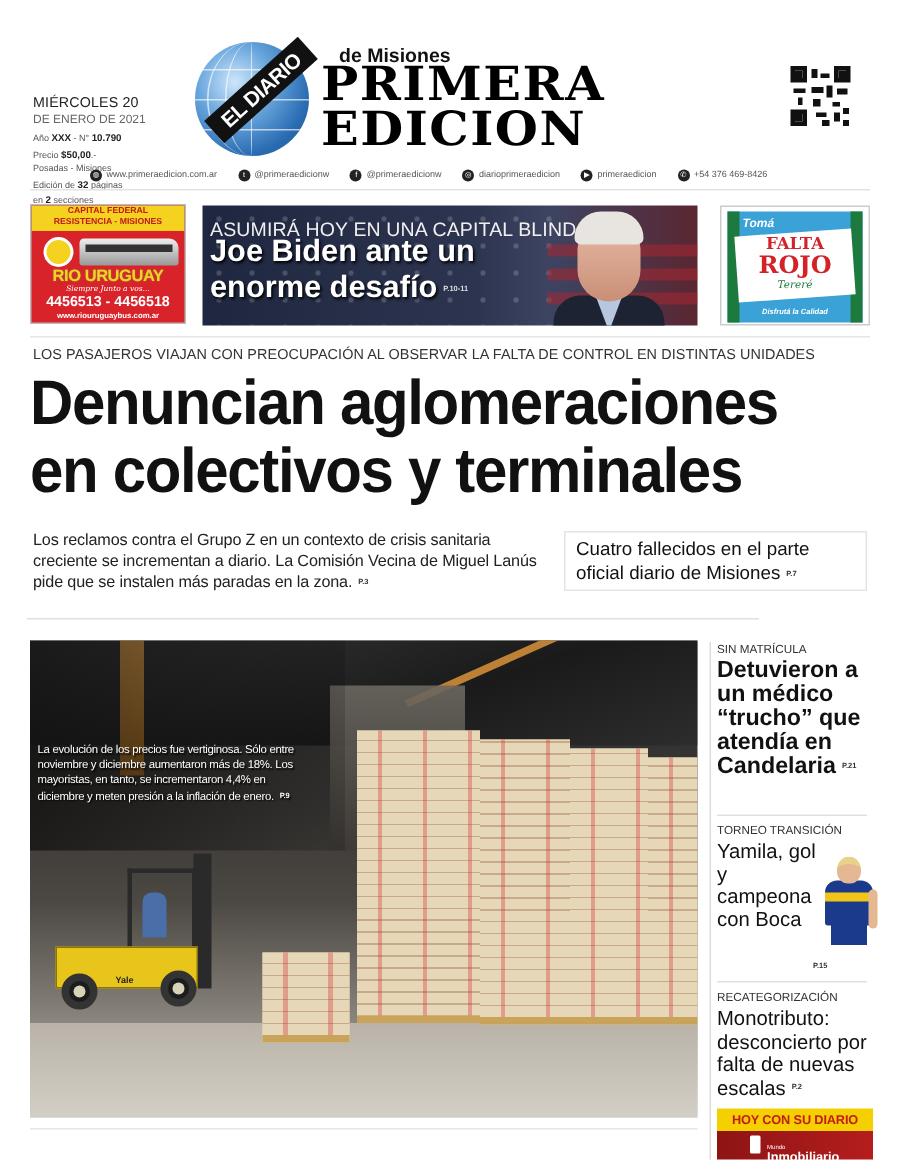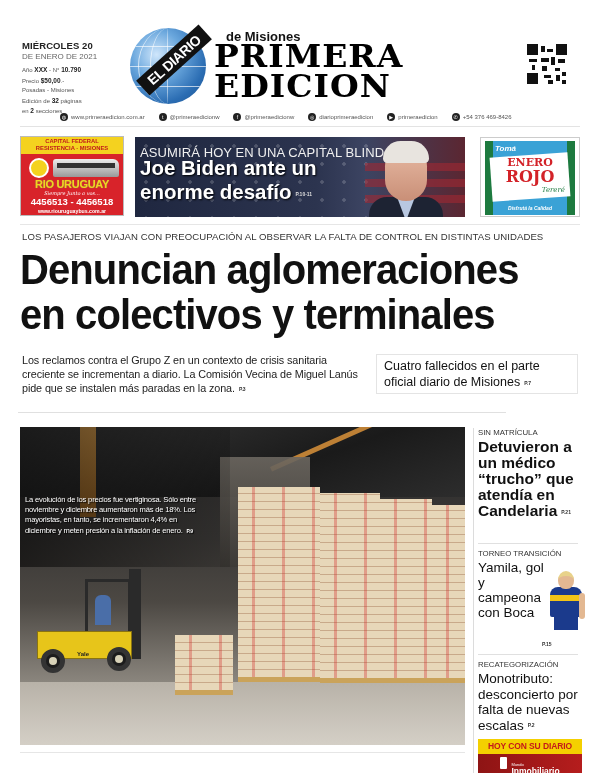--- a/index.html
+++ b/index.html
@@ -1,21 +1,21 @@
 <!DOCTYPE html>
 <html><head>
 <meta charset="utf-8">
 <style>
   * { box-sizing: border-box; margin: 0; padding: 0; }
   html, body { width: 600px; height: 784px; background: #ffffff; overflow: hidden; }
   body { font-family: "Liberation Sans", sans-serif; color: #111; position: relative; }
 
   
   .edition-info { position: absolute; left: 22px; top: 40px; width: 100px; }
-  .edition-info .day { font-weight: bold; font-size: 9.5px; color: #222; letter-spacing: 0.1px; }
+  .edition-info .day { font-weight: normal; font-size: 9.5px; color: #222; letter-spacing: 0.1px; margin-top: 23px; }
   .edition-info .date { font-size: 8px; color: #666; margin-top: 1px; }
   .edition-info .meta { font-size: 6px; color: #555; line-height: 9.5px; margin-top: 4px; }
   .edition-info .meta b { color: #222; font-size: 6.5px; }
 
   .logo { position: absolute; left: 128px; top: 26px; width: 350px; height: 80px; }
   .globe { position: absolute; left: 2px; top: 2px; width: 76px; height: 76px; border-radius: 50%;
            background: radial-gradient(circle at 35% 35%, #cfe6fb 0%, #6aa7dd 35%, #2b6db3 70%, #1a4f8a 100%);
            overflow: hidden; }
   .globe .lat { position: absolute; left: 0; right: 0; height: 1px; background: rgba(255,255,255,0.65); }
   .globe .lon { position: absolute; top: 0; bottom: 0; border-left: 1px solid rgba(255,255,255,0.65); border-radius: 50%; }
@@ -64,21 +64,21 @@
   .promo-biden .face .shirt { position: absolute; left: 22px; top: 56px; width: 18px; height: 24px; background: #b8c7e0; clip-path: polygon(0 0,100% 0,50% 100%); }
 
   .ad-right { position: absolute; left: 480px; top: 137px; width: 100px; height: 80px; background: #fff; border: 1px solid #ccc; overflow: hidden; }
   .ad-right .blue { position: absolute; left: 4px; top: 3px; width: 90px; height: 74px; background: #3aa2d6; }
   .ad-right .green-l { position: absolute; left: 4px; top: 3px; width: 8px; height: 74px; background: #1d7a3f; }
   .ad-right .green-r { position: absolute; left: 86px; top: 3px; width: 8px; height: 74px; background: #1d7a3f; }
   .ad-right .toma { position: absolute; left: 14px; top: 6px; font-weight: bold; font-style: italic; font-size: 8px; color: #fff; }
   .ad-right .banner { position: absolute; left: 10px; top: 17px; width: 78px; height: 44px; background: #fff; transform: rotate(-4deg); }
   .ad-right .mate { position: absolute; left: 14px; top: 19px; width: 70px; text-align: center; font-family: "DejaVu Serif", serif; font-weight: bold; font-size: 11px; color: #d32228; line-height: 12px; }
   .ad-right .rojo { position: absolute; left: 14px; top: 30px; width: 70px; text-align: center; font-family: "DejaVu Serif", serif; font-weight: bold; font-size: 16px; color: #d32228; line-height: 17px; }
-  .ad-right .terere { position: absolute; left: 14px; top: 48px; width: 70px; text-align: right; font-family: "DejaVu Serif", serif; font-style: italic; font-size: 7px; color: #1d7a3f; }
+  .ad-right .terere { position: absolute; left: 14px; top: 48px; width: 70px; text-align: center; font-family: "DejaVu Serif", serif; font-style: italic; font-size: 7px; color: #1d7a3f; }
   .ad-right .tag { position: absolute; left: 14px; top: 67px; width: 70px; text-align: center; font-style: italic; font-weight: bold; font-size: 5px; color: #fff; }
 
   .rule-2 { position: absolute; left: 20px; top: 224px; width: 560px; height: 1px; background: #e6e6e6; }
 
   
   .lead-kicker { position: absolute; left: 22px; top: 231px; font-size: 9.6px; color: #333; letter-spacing: 0.05px; white-space: nowrap; }
   .lead-title { position: absolute; left: 20px; top: 247px; width: 570px; font-weight: bold; font-size: 40px; line-height: 43px;
                 letter-spacing: -0.9px; color: #111; transform: scaleY(1.05); transform-origin: left top; white-space: nowrap; }
   .lead-body { position: absolute; left: 22px; top: 353px; width: 345px; font-size: 10.8px; line-height: 14px; color: #222; letter-spacing: -0.1px; }
   .page-ref { font-size: 5px; font-weight: bold; color: #333; margin-left: 4px; vertical-align: middle; }
@@ -266,21 +266,21 @@
       <div class="hair"></div>
   </div>
 </div>
 
 <div class="ad-right">
   <div class="blue"></div>
   <div class="green-l"></div>
   <div class="green-r"></div>
   <div class="toma">Tomá</div>
   <div class="banner"></div>
-  <div class="mate">ENERO</div>
+  <div class="mate">FALTA</div>
   <div class="rojo">ROJO</div>
   <div class="terere">Tereré</div>
   <div class="tag">Disfrutá la Calidad</div>
 </div>
 
 <div class="rule-2"></div>
 
 <div class="lead-kicker">LOS PASAJEROS VIAJAN CON PREOCUPACIÓN AL OBSERVAR LA FALTA DE CONTROL EN DISTINTAS UNIDADES</div>
 <div class="lead-title">
   <div>Denuncian aglomeraciones</div>

